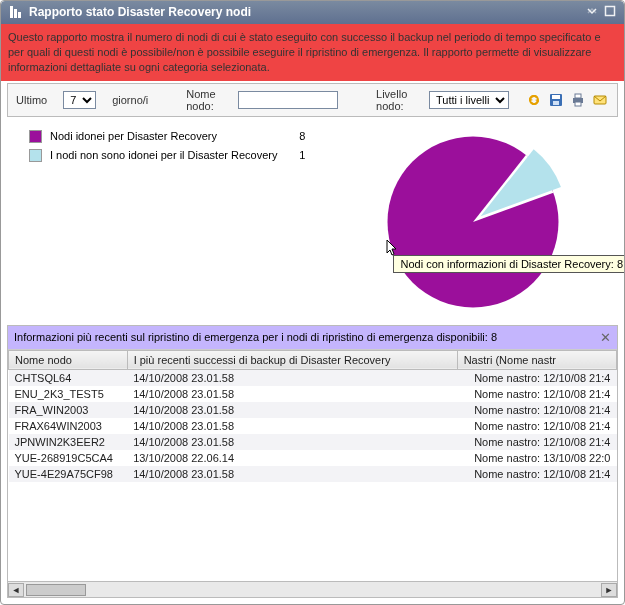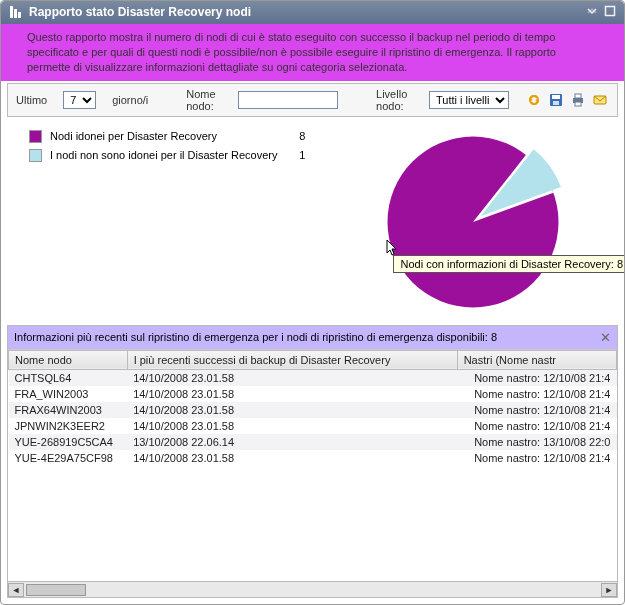--- a/index.html
+++ b/index.html
@@ -23,24 +23,24 @@
     padding: 4px 8px;
     display: flex;
     align-items: flex-start;
     gap: 6px;
     border-radius: 4px 4px 0 0;
   }
   .titlebar .title-icon svg { display:block; }
   .titlebar .title { flex: 1; }
   .titlebar .win-btn { cursor: pointer; opacity:.9; }
   .description {
-    padding: 6px 26px;
+    padding: 6px 7px;
     color: #333;
     line-height: 1.35;
-    background: #d946ef;
+    background: #ef4444;
   }
   .filterbar {
     display: flex;
     align-items: center;
     gap: 16px;
     padding: 4px 8px;
     border: 1px solid #bbb;
     margin: 2px 6px;
     background: #f6f6f6;
   }
@@ -238,20 +238,25 @@
           <th>Nastri (Nome nastr</th>
         </tr>
       </thead>
       <tbody id="tbody">
           <tr>
             <td>CHTSQL64</td>
             <td>14/10/2008 23.01.58</td>
             <td style="text-align: right;">Nome nastro: 12/10/08 21:4</td>
           </tr>
           <tr>
+            <td>ENU_2K3_TEST5</td>
+            <td>14/10/2008 23.01.58</td>
+            <td style="text-align: right;">Nome nastro: 12/10/08 21:4</td>
+          </tr>
+          <tr>
             <td>FRA_WIN2003</td>
             <td>14/10/2008 23.01.58</td>
             <td style="text-align: right;">Nome nastro: 12/10/08 21:4</td>
           </tr>
           <tr>
             <td>FRAX64WIN2003</td>
             <td>14/10/2008 23.01.58</td>
             <td style="text-align: right;">Nome nastro: 12/10/08 21:4</td>
           </tr>
           <tr>

